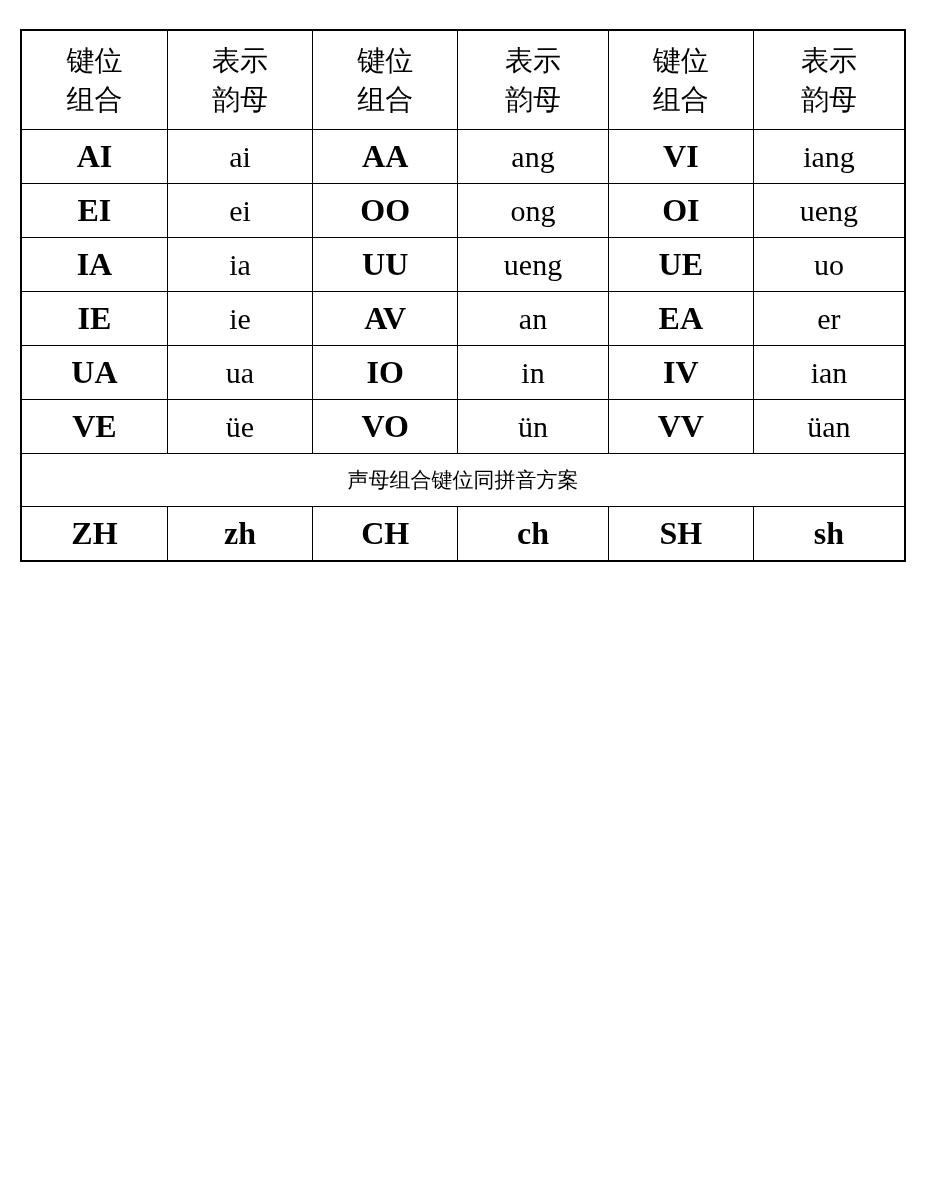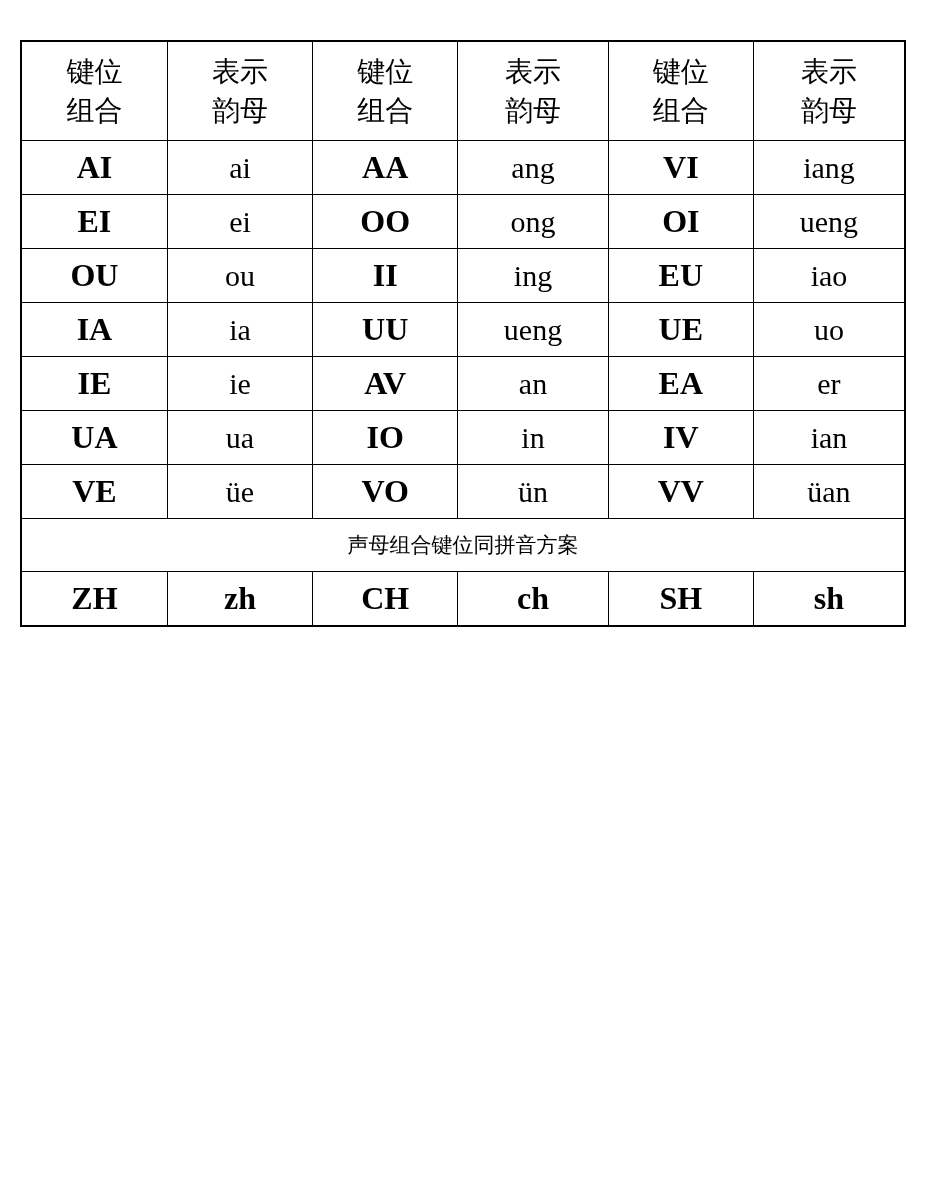--- a/index.html
+++ b/index.html
@@ -13,21 +13,21 @@
       display: flex;
       justify-content: center;
       align-items: flex-start;
       min-height: 1204px;
       padding: 20px;
       font-family: "SimSun", "宋体", serif;
     }
 
     .table-container {
       width: 886px;
-      margin: 20px auto;
+      margin: 9px auto;
     }
 
     table {
       width: 100%;
       border-collapse: collapse;
       border: 2px solid #000;
     }
 
     th, td {
       border: 1.5px solid #000;
@@ -110,28 +110,20 @@
         </tr>
         <tr>
           <td><span class="key-bold">EI</span></td>
           <td><span class="phonetic-normal">ei</span></td>
           <td><span class="key-bold">OO</span></td>
           <td><span class="phonetic-normal">ong</span></td>
           <td><span class="key-bold">OI</span></td>
           <td><span class="phonetic-normal">ueng</span></td>
         </tr>
         <tr>
-          <td><span class="key-bold">OU</span></td>
-          <td><span class="phonetic-normal">ou</span></td>
-          <td><span class="key-bold">II</span></td>
-          <td><span class="phonetic-normal">ing</span></td>
-          <td><span class="key-bold">EU</span></td>
-          <td><span class="phonetic-normal">iao</span></td>
-        </tr>
-        <tr>
           <td><span class="key-bold">IA</span></td>
           <td><span class="phonetic-normal">ia</span></td>
           <td><span class="key-bold">UU</span></td>
           <td><span class="phonetic-normal">ueng</span></td>
           <td><span class="key-bold">UE</span></td>
           <td><span class="phonetic-normal">uo</span></td>
         </tr>
         <tr>
           <td><span class="key-bold">IE</span></td>
           <td><span class="phonetic-normal">ie</span></td>

